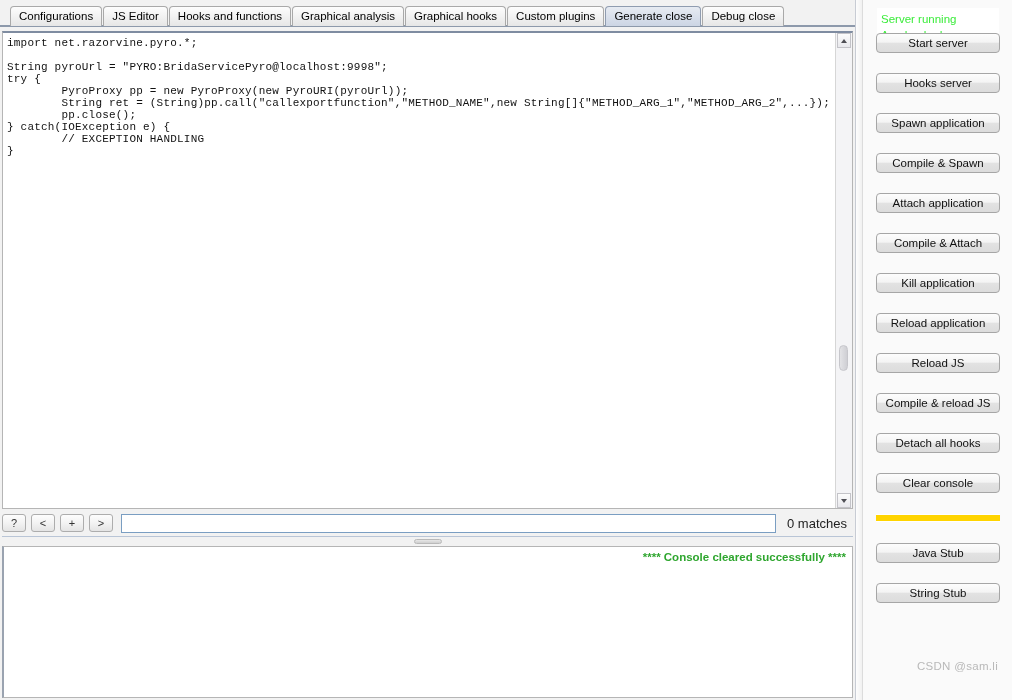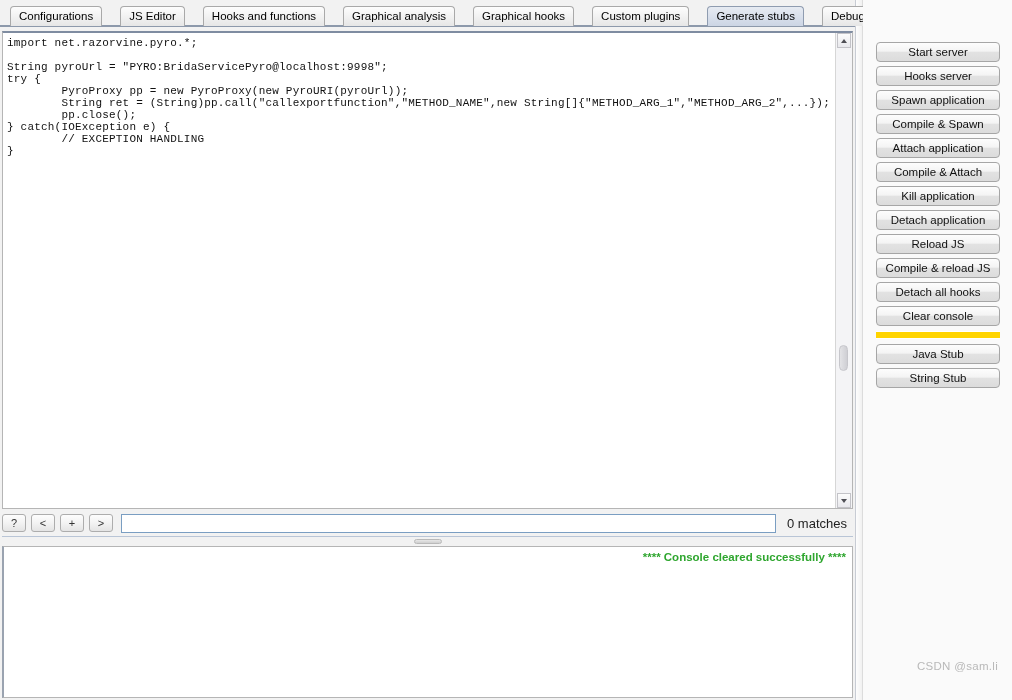--- a/index.html
+++ b/index.html
@@ -52,21 +52,21 @@
     background: #f2f2f2;
     position: relative;
     flex: 0 0 auto;
   }
   #tabbar {
     position: absolute;
     left: 10px;
     top: 6px;
     display: flex;
     align-items: flex-end;
-    gap: 18px;
+    gap: 1px;
   }
   .tab {
     height: 19px;
     line-height: 19px;
     padding: 0 8px;
     font-size: 11.5px;
     color: #000;
     background: linear-gradient(to bottom, #fdfdfd 0%, #f3f3f3 45%, #e6e6e6 100%);
     border: 1px solid #a9a9a9;
     border-bottom: none;
@@ -262,25 +262,25 @@
   .status-line {
     font-size: 11.5px;
     color: #3bec3b;
     padding: 2px 4px;
     white-space: nowrap;
     font-family: "Liberation Sans", sans-serif;
   }
   #sidebar-buttons {
     position: absolute;
     left: 13px;
-    top: 42px;
+    top: 33px;
     width: 124px;
     display: flex;
     flex-direction: column;
-    gap: 4px;
+    gap: 20px;
   }
   .side-btn {
     height: 20px;
     line-height: 19px;
     text-align: center;
     font-size: 11.5px;
     color: #111;
     background: linear-gradient(to bottom, #fdfdfd 0%, #f4f4f4 45%, #e2e2e2 52%, #dcdcdc 100%);
     border: 1px solid #a6a6a6;
     border-radius: 4px;
@@ -319,21 +319,21 @@
     <div id="tabbar-wrap">
       <div id="tabbar-line"></div>
       <div id="tabbar-line2"></div>
       <div id="tabbar">
           <div class="tab">Configurations</div>
           <div class="tab">JS Editor</div>
           <div class="tab">Hooks and functions</div>
           <div class="tab">Graphical analysis</div>
           <div class="tab">Graphical hooks</div>
           <div class="tab">Custom plugins</div>
-          <div class="tab selected">Generate stubs</div>
+          <div class="tab selected">Generate close</div>
           <div class="tab">Debug close</div>
         </div>
     </div>
 
     <div id="editor-block">
       <div id="code-area">
         <pre id="code">import net.razorvine.pyro.*;
 
 String pyroUrl = "PYRO:BridaServicePyro@localhost:9998";
 try {
@@ -371,30 +371,34 @@
     <div id="console-block">
       <div id="console-line" style="color: rgb(47, 166, 47); text-align: right;">**** Console cleared successfully ****</div>
     </div>
 
   </div>
 
   <div id="vsplitter"></div>
 
   <div id="right-pane">
 
+    <div id="status-box">
+        <div class="status-line" style="color: rgb(59, 236, 59);">Server running</div>
+        <div class="status-line" style="color: rgb(59, 236, 59);">App hooked</div>
+      </div>
 
     <div id="sidebar-buttons">
         <div class="side-btn">Start server</div>
         <div class="side-btn">Hooks server</div>
         <div class="side-btn">Spawn application</div>
         <div class="side-btn">Compile &amp; Spawn</div>
         <div class="side-btn">Attach application</div>
         <div class="side-btn">Compile &amp; Attach</div>
         <div class="side-btn">Kill application</div>
-        <div class="side-btn">Detach application</div>
+        <div class="side-btn">Reload application</div>
         <div class="side-btn">Reload JS</div>
         <div class="side-btn">Compile &amp; reload JS</div>
         <div class="side-btn">Detach all hooks</div>
         <div class="side-btn">Clear console</div>
         <div class="side-sep" style="background: rgb(255, 212, 0);"></div>
         <div class="side-btn">Java Stub</div>
         <div class="side-btn">String Stub</div>
       </div>
 
     <div id="watermark">CSDN @sam.li</div>

